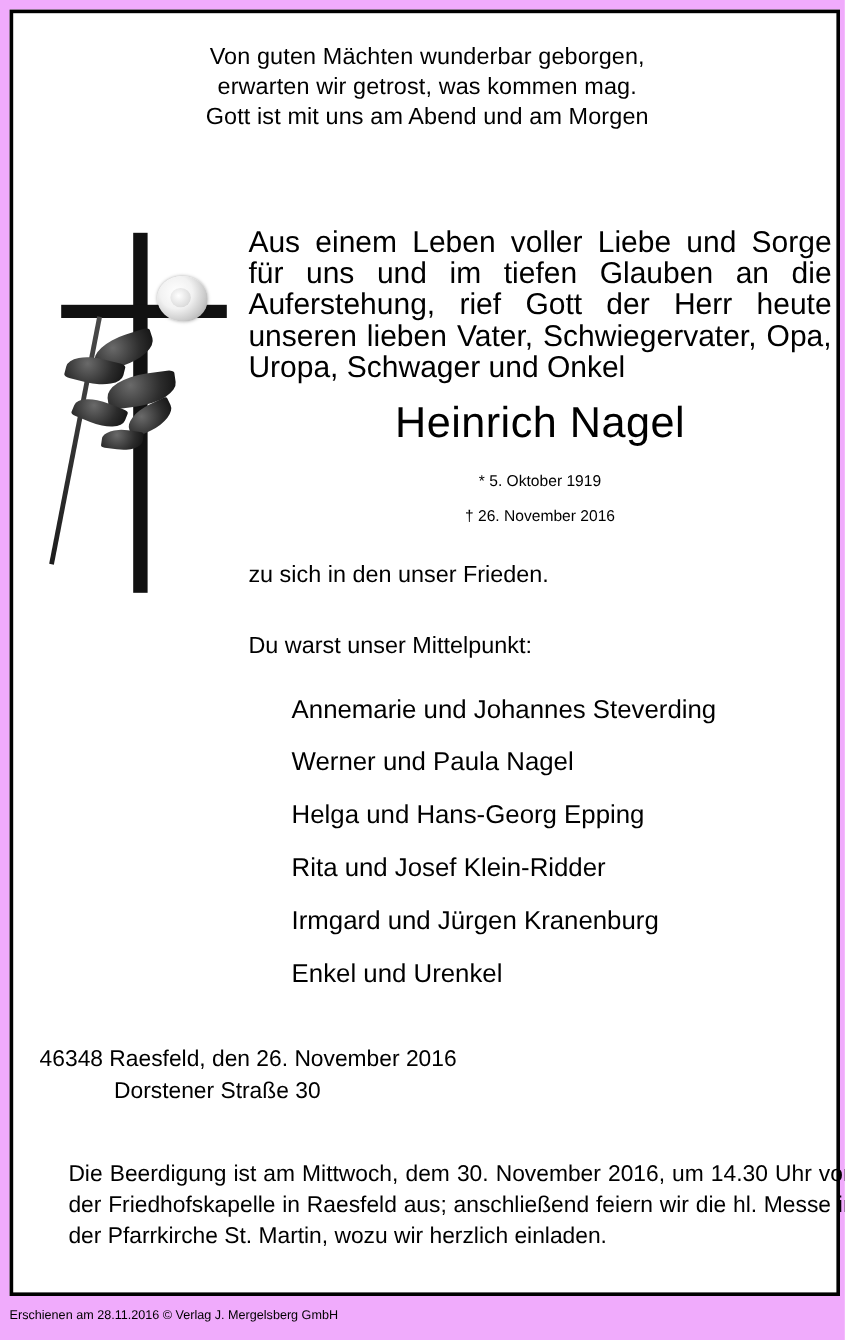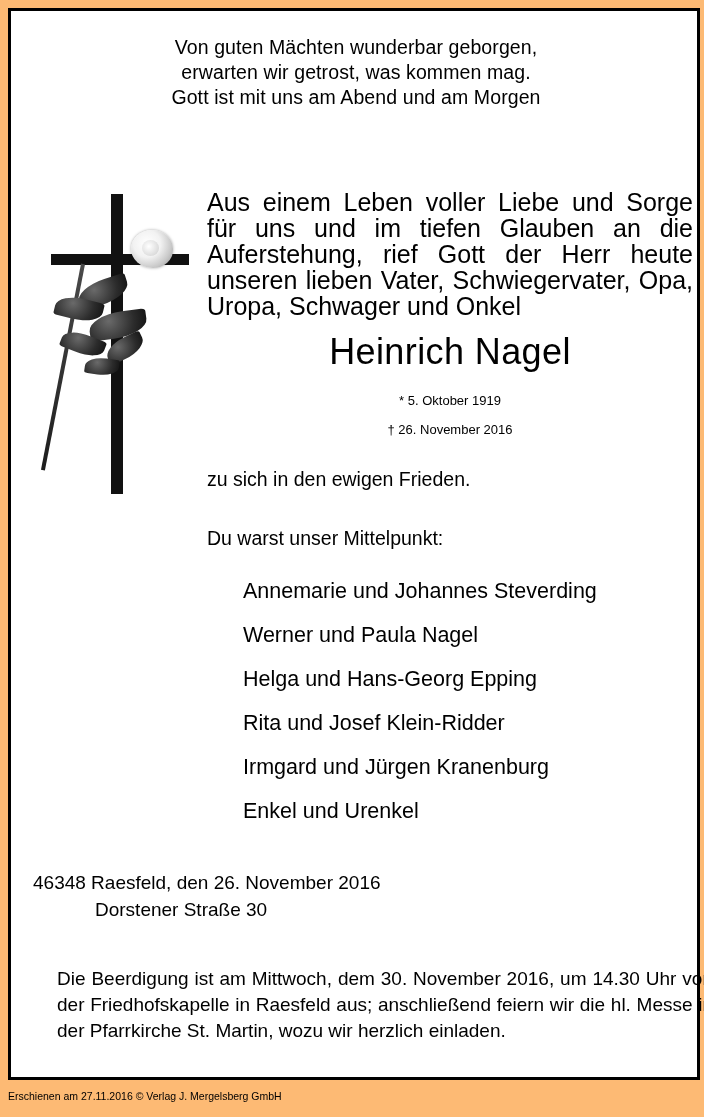--- a/index.html
+++ b/index.html
@@ -8,21 +8,21 @@
     background: #ffffff;
   }
   body {
     font-family: "Liberation Sans", sans-serif;
     color: #000000;
   }
   .page {
     position: relative;
     width: 704px;
     height: 1117px;
-    background: #fdba74;
+    background: #f0abfc;
     overflow: hidden;
     box-sizing: border-box;
   }
   .notice {
     position: absolute;
     left: 8px;
     top: 8px;
     width: 692px;
     height: 1072px;
     border: 3px solid #000000;
@@ -244,21 +244,21 @@
 
       <div class="body-text">Aus einem Leben voller Liebe und Sorge für uns und im tiefen Glauben an die Auferstehung, rief Gott der Herr heute unseren lieben Vater, Schwiegervater, Opa, Uropa, Schwager und Onkel</div>
 
       <div class="name">Heinrich Nagel</div>
 
       <div class="dates">
         <div>* 5. Oktober 1919</div>
         <div>† 26. November 2016</div>
       </div>
 
-      <div class="closing">zu sich in den ewigen Frieden.</div>
+      <div class="closing">zu sich in den unser Frieden.</div>
 
       <div class="family-intro">Du warst unser Mittelpunkt:</div>
 
       <div class="family-list">
         <div>Annemarie und Johannes Steverding</div>
         <div>Werner und Paula Nagel</div>
         <div>Helga und Hans-Georg Epping</div>
         <div>Rita und Josef Klein-Ridder</div>
         <div>Irmgard und Jürgen Kranenburg</div>
         <div>Enkel und Urenkel</div>
@@ -267,14 +267,14 @@
       <div class="address">
         <div>46348 Raesfeld, den 26. November 2016</div>
         <div class="line2">Dorstener Straße 30</div>
       </div>
 
       <div class="funeral">Die Beerdigung ist am Mittwoch, dem 30. November 2016, um 14.30 Uhr von der Friedhofskapelle in Raesfeld aus; anschließend feiern wir die hl. Messe in der Pfarrkirche St. Martin, wozu wir herzlich einladen.</div>
 
     </div>
   </div>
 
-  <div class="footer">Erschienen am 27.11.2016 © Verlag J. Mergelsberg GmbH</div>
+  <div class="footer">Erschienen am 28.11.2016 © Verlag J. Mergelsberg GmbH</div>
 </div>
 
 </body></html>

